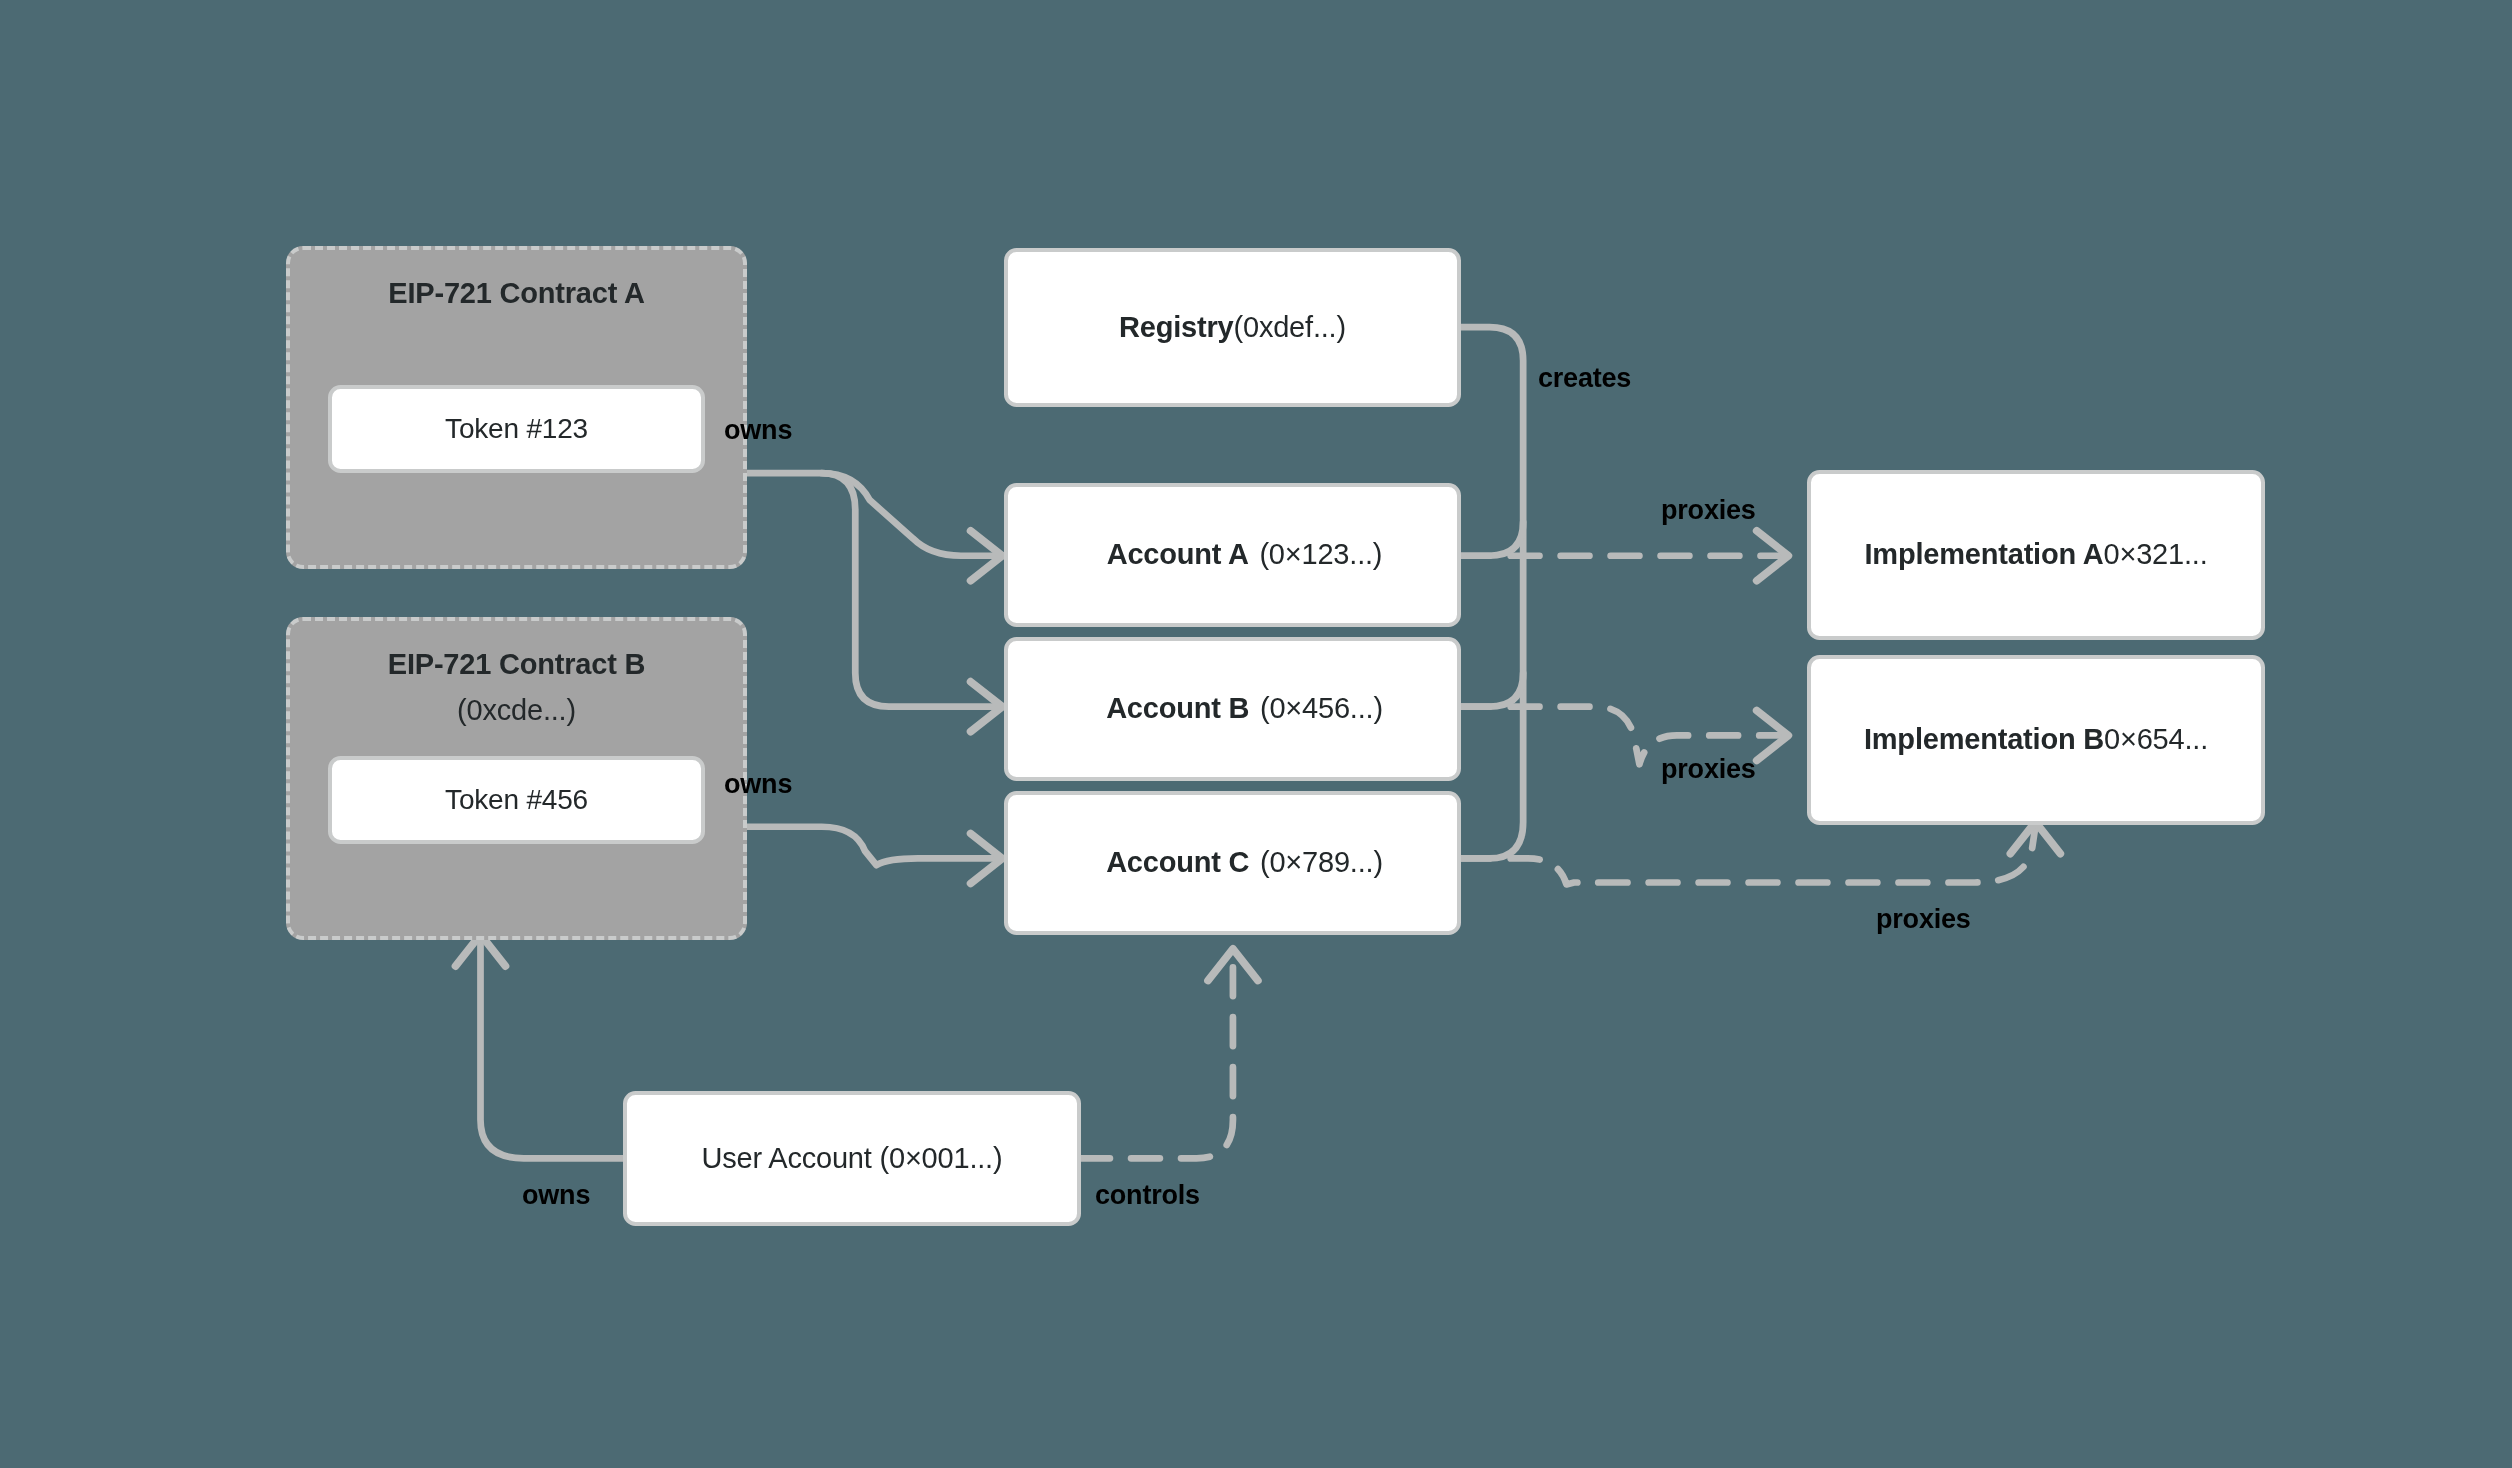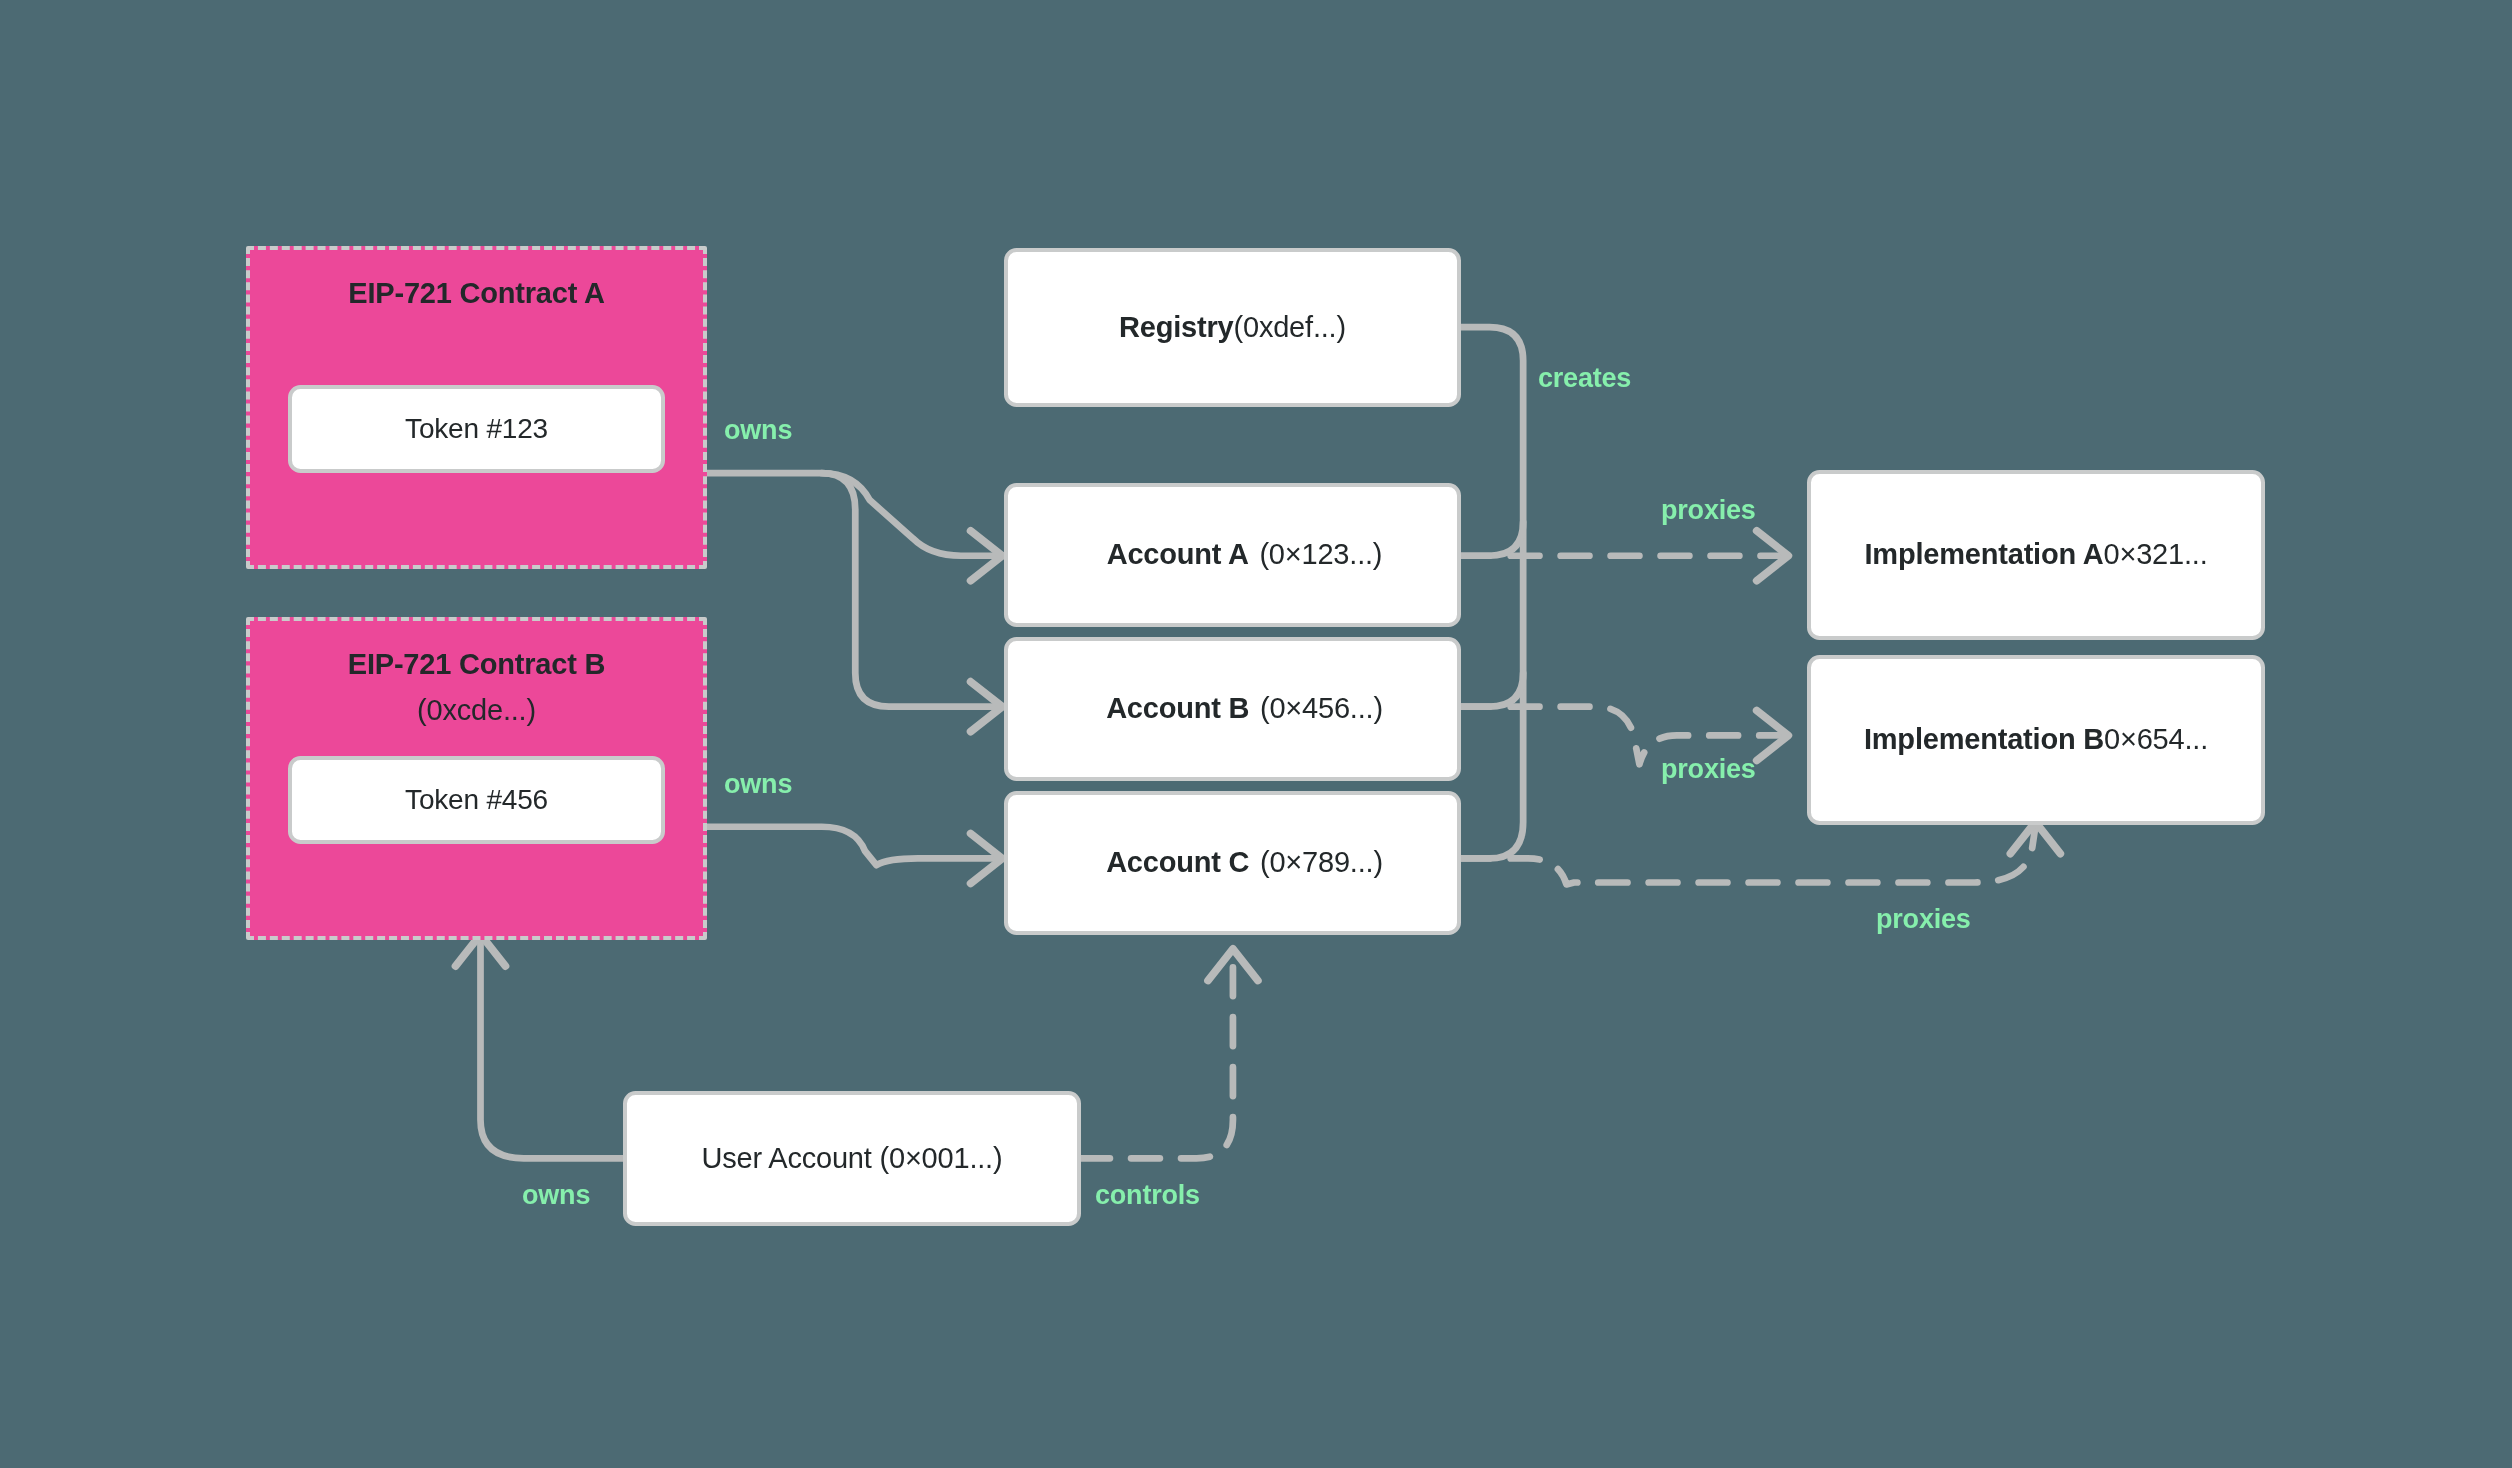--- a/index.html
+++ b/index.html
@@ -51,25 +51,26 @@
   .node.inline {
     flex-direction: row;
     gap: 0;
     padding-left: 24px;
   }
   .node.inline .ttl { margin-right: 10.6px; }
 
   
   .contract {
     position: absolute;
-    background: #ec4899;
+    background: #a3a3a3;
     border: 4.8px dashed #c9cbcb;
-    border-radius: 2px;
+    border-radius: 17px;
     box-sizing: border-box;
     color: #23282a;
+    margin-left: 40px;
   }
   .contract .c-ttl {
     position: absolute;
     left: 0; right: 0;
     top: 27px;
     text-align: center;
     font-weight: bold;
     font-size: 29px;
     letter-spacing: -0.2px;
   }
@@ -99,21 +100,21 @@
     font-weight: normal;
     color: #23282a;
     letter-spacing: -0.2px;
   }
 
   
   .elabel {
     position: absolute;
     font-size: 27px;
     font-weight: bold;
-    color: #86efac;
+    color: #000000;
     letter-spacing: -0.2px;
     white-space: nowrap;
   }
 </style>
 </head>
 <body>
 
 <div id="stage">
 
   <svg id="edges" viewBox="0 0 2614 1528" width="2512" height="1469">

